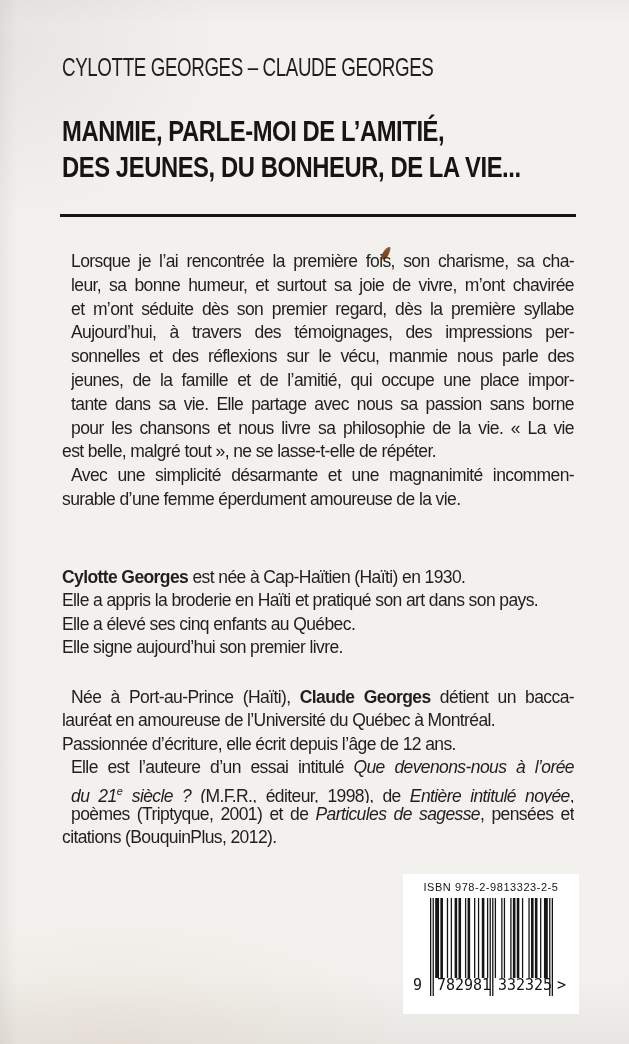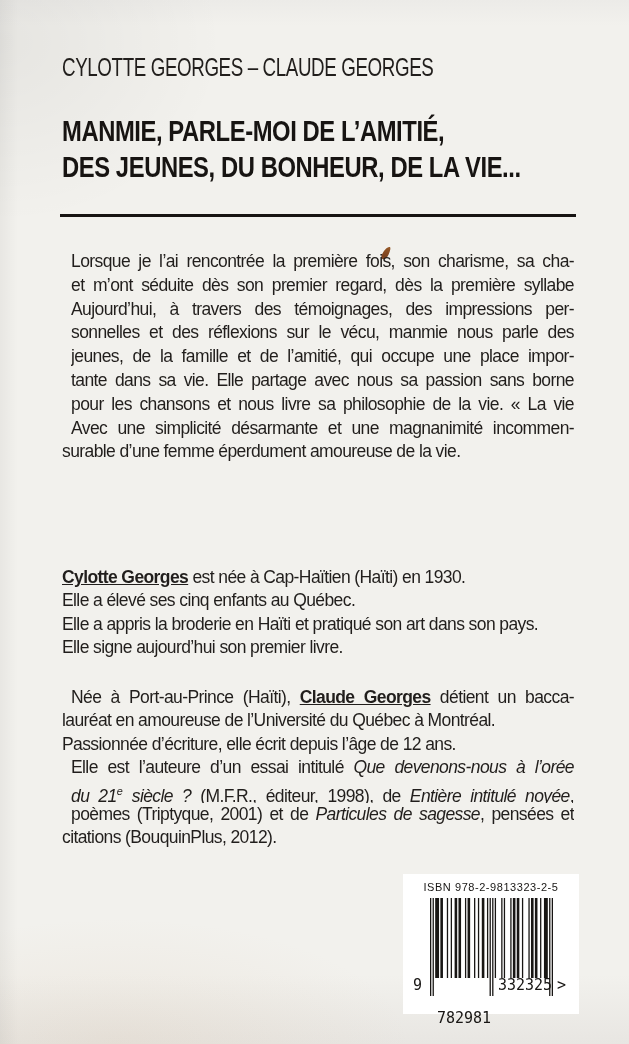--- a/index.html
+++ b/index.html
@@ -41,21 +41,21 @@
     color:var(--text);
   }
   #description{top:250px;}
   #bio1{top:566px;}
   #bio2{top:686px;}
   #description .tline{line-height:23.8px;height:23.8px;}
   .bio .tline{line-height:23.4px;height:23.4px;}
   .tline{overflow:hidden;}
   .tline.fill{text-align:justify;text-align-last:justify;margin-left:9px;}
   .tline.end{white-space:nowrap;text-align:left;}
-  .b{font-weight:700;text-decoration:underline;}
+  .b{font-weight:700;}
   .i{font-style:italic;}
   .sup{font-size:.62em;vertical-align:super;letter-spacing:0;}
   .speck{
     position:absolute;left:383px;top:246px;width:6px;height:14px;
     background:linear-gradient(160deg,#9a5c28,var(--speck) 70%);
     border-radius:65% 35% 55% 45% / 70% 55% 45% 30%;
     transform:rotate(26deg);
   }
   .barcode-box{
     position:absolute;left:403px;top:874px;width:176px;height:140px;
@@ -69,21 +69,21 @@
     color:var(--bar);
   }
   #barcode{position:absolute;left:27px;top:24px;width:123px;height:98px;fill:var(--bar);}
   .ean-num{
     position:absolute;top:103px;height:17px;
     font-family:"DejaVu Sans Mono", monospace;
     font-size:15px;line-height:17px;color:var(--bar);
     white-space:nowrap;
   }
   .ean-first{left:10px;}
-  .ean-left{left:33px;width:56px;text-align:center;margin-top:33px;}
+  .ean-left{left:33px;width:56px;text-align:center;}
   .ean-right{left:94px;width:56px;text-align:center;}
   .ean-trail{left:154px;}
 </style>
 </head>
 <body>
 
 <div class="page">
 
   <div class="authors">CYLOTTE GEORGES – CLAUDE GEORGES</div>
 
@@ -91,34 +91,36 @@
     <div>MANMIE, PARLE-MOI DE L’AMITIÉ,</div>
     <div>DES JEUNES, DU BONHEUR, DE LA VIE...</div>
   </div>
 
   <div class="rule"></div>
 
   <div class="speck"></div>
 
   <div class="textblock" id="description">
       <div class="tline fill"><span>Lorsque je l’ai rencontrée la première fois, son charisme, sa cha-</span></div>
+      <div class="tline fill"><span>leur, sa bonne humeur, et surtout sa joie de vivre, m’ont chavirée</span></div>
       <div class="tline fill"><span>et m’ont séduite dès son premier regard, dès la première syllabe</span></div>
       <div class="tline fill"><span>Aujourd’hui, à travers des témoignages, des impressions per-</span></div>
       <div class="tline fill"><span>sonnelles et des réflexions sur le vécu, manmie nous parle des</span></div>
       <div class="tline fill"><span>jeunes, de la famille et de l’amitié, qui occupe une place impor-</span></div>
       <div class="tline fill"><span>tante dans sa vie. Elle partage avec nous sa passion sans borne</span></div>
       <div class="tline fill"><span>pour les chansons et nous livre sa philosophie de la vie. « La vie</span></div>
+      <div class="tline end"><span>est belle, malgré tout », ne se lasse-t-elle de répéter.</span></div>
       <div class="tline fill"><span>Avec une simplicité désarmante et une magnanimité incommen-</span></div>
       <div class="tline end"><span>surable d’une femme éperdument amoureuse de la vie.</span></div>
     </div>
 
   <div class="textblock bio" id="bio1">
       <div class="tline end"><span class="b">Cylotte Georges</span><span> est née à Cap-Haïtien (Haïti) en 1930.</span></div>
+      <div class="tline end"><span>Elle a appris la broderie en Haïti et pratiqué son art dans son pays.</span></div>
       <div class="tline end"><span>Elle a élevé ses cinq enfants au Québec.</span></div>
-      <div class="tline end"><span>Elle a appris la broderie en Haïti et pratiqué son art dans son pays.</span></div>
       <div class="tline end"><span>Elle signe aujourd’hui son premier livre.</span></div>
     </div>
 
   <div class="textblock bio" id="bio2">
       <div class="tline fill"><span>Née à Port-au-Prince (Haïti), </span><span class="b">Claude Georges</span><span> détient un bacca-</span></div>
       <div class="tline end"><span>lauréat en amoureuse de l’Université du Québec à Montréal.</span></div>
       <div class="tline end"><span>Passionnée d’écriture, elle écrit depuis l’âge de 12 ans.</span></div>
       <div class="tline fill"><span>Elle est l’auteure d’un essai intitulé </span><span class="i">Que devenons-nous à l’orée</span></div>
       <div class="tline fill"><span class="i">du 21</span><span class="i sup">e</span><span class="i"> siècle ?</span><span> (M.F.R., éditeur, 1998), de </span><span class="i">Entière intitulé noyée</span><span>,</span></div>
       <div class="tline fill"><span>poèmes (Triptyque, 2001) et de </span><span class="i">Particules de sagesse</span><span>, pensées et</span></div>

